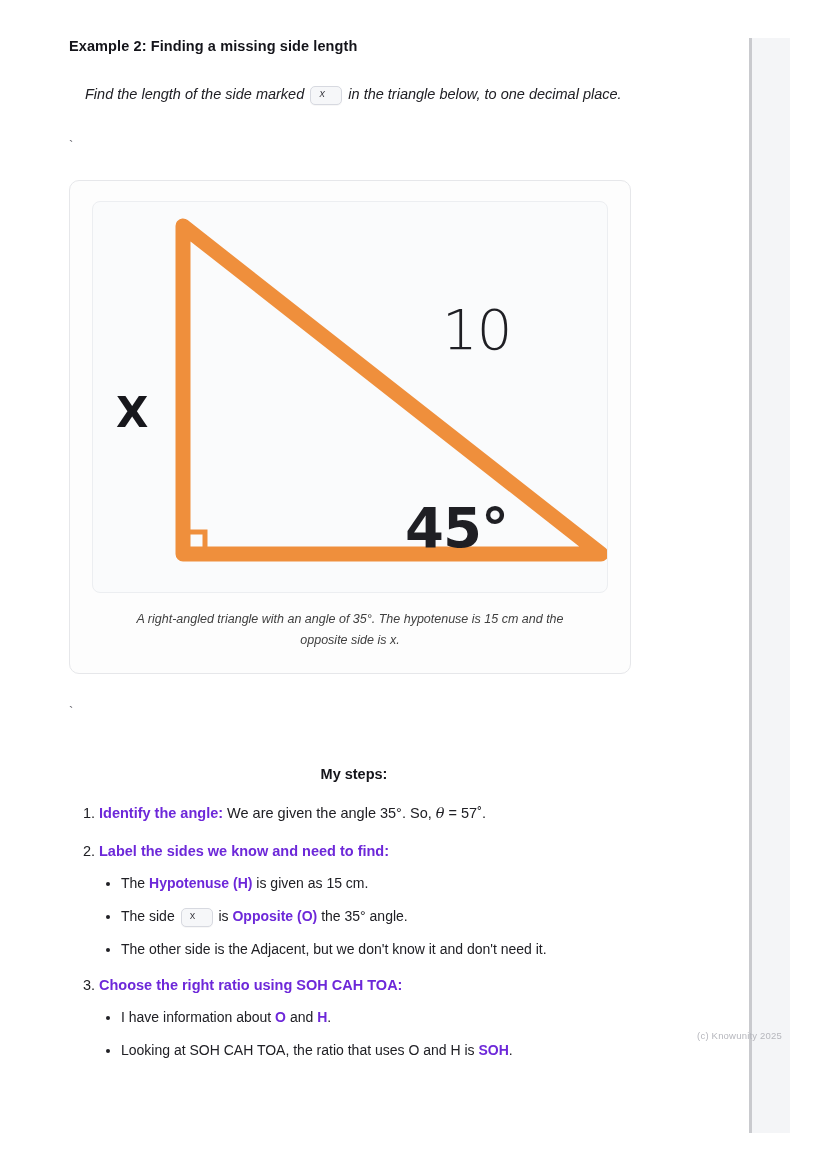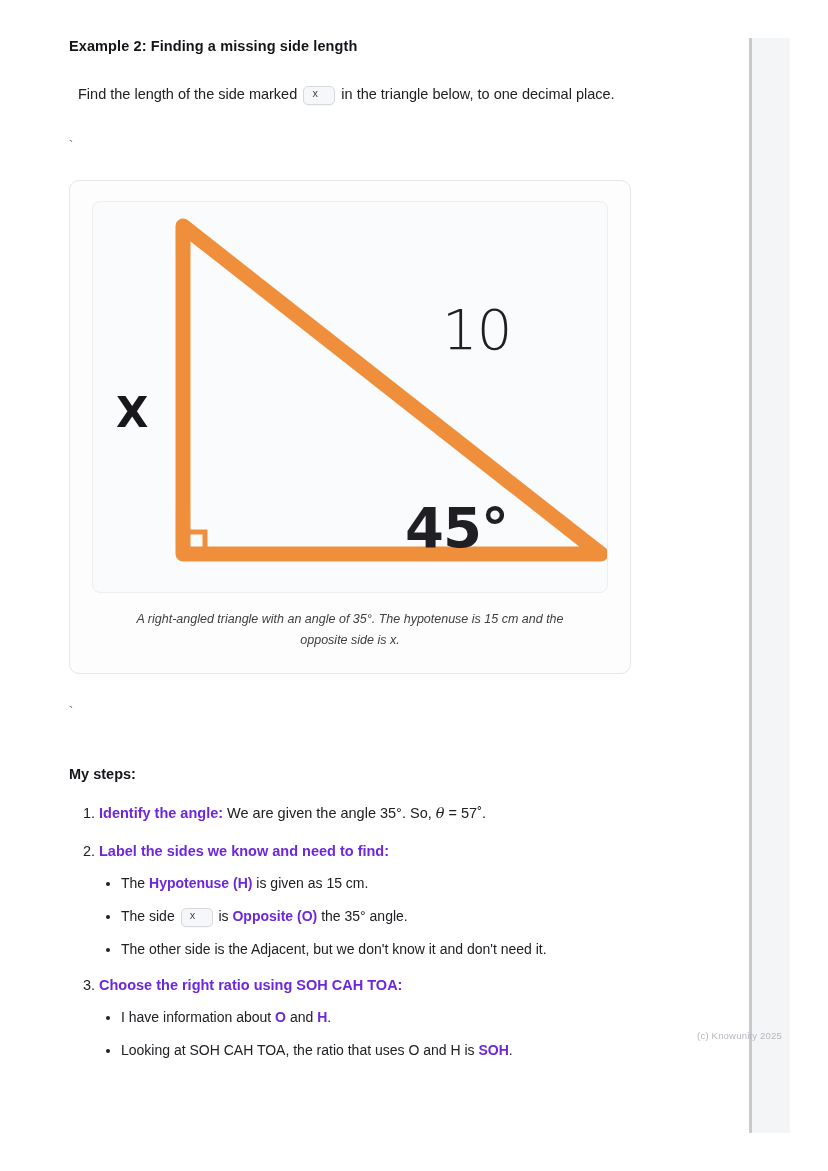--- a/index.html
+++ b/index.html
@@ -35,22 +35,23 @@
     font-weight: bold;
     color: #14141a;
     margin: 0 0 26px 0;
     letter-spacing: 0.1px;
   }
 
   .intro {
     font-size: 14.5px;
     line-height: 28px;
     text-align: justify;
-    margin: 9px;
+    margin: 16px;
     color: #202025;
+    font-style: italic;
   }
 
   .chip {
     display: inline-block;
     min-width: 14px;
     padding: 3px 8px 4px 8px;
     margin: 0 2px;
     border: 1px solid #d7d9e0;
     border-radius: 5px;
     background: #f6f7f9;
@@ -133,20 +134,21 @@
     color: #404040;
     line-height: 21px;
     padding: 0 28px;
   }
 
   .steps-title {
     font-size: 14.5px;
     font-weight: bold;
     margin: 48px 0 2px 0;
     color: #14141a;
+    text-align: center;
   }
 
   ol.steps {
     margin: 18px 0 0 0;
     padding-left: 30px;
     font-size: 14.5px;
     line-height: 26px;
     color: #202025;
   }
   ol.steps > li {

